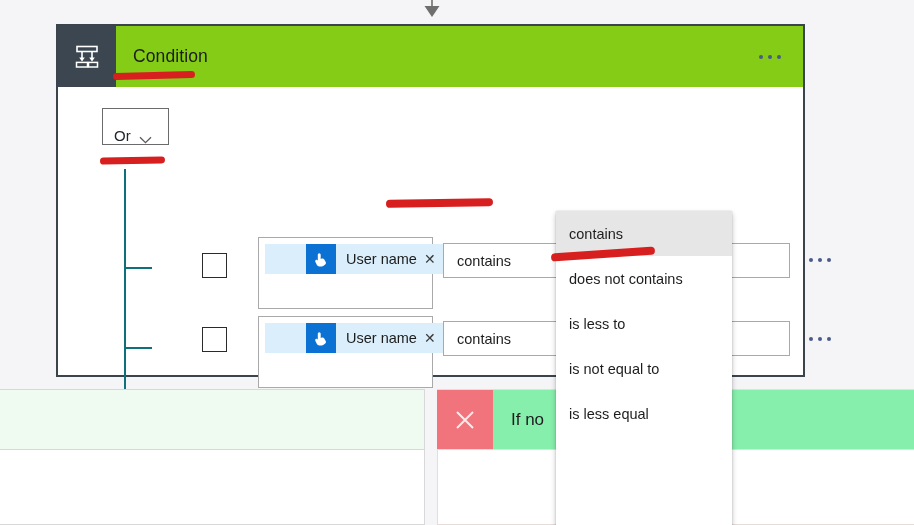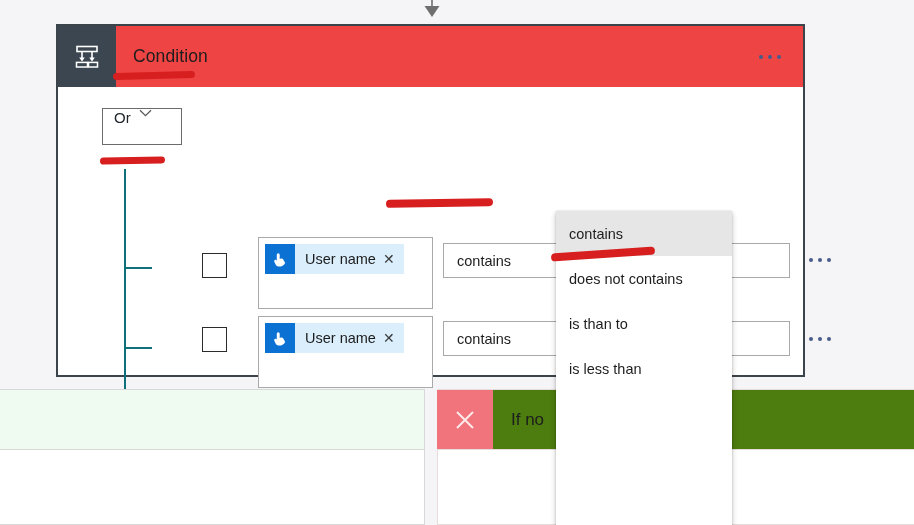--- a/index.html
+++ b/index.html
@@ -20,21 +20,21 @@
   
   #condition-card{
     left:56px;top:24px;width:749px;height:353px;
     background:#ffffff;
     border:2px solid #3b444b;
     box-sizing:border-box;
   }
   #condition-header{
     position:relative;
     height:61px;
-    background:#ef4444;
+    background:#84cc16;
     display:flex;align-items:center;
   }
   #condition-icon-box{
     width:58px;height:61px;
     background:#3b4650;
     display:flex;align-items:center;justify-content:center;
     flex:0 0 58px;
   }
   #condition-title{
     font-size:17.5px;color:#1d1d1d;margin-left:17px;
@@ -51,23 +51,23 @@
     position:absolute;right:18px;top:50%;transform:translateY(-50%);
     padding:6px 4px;cursor:pointer;
   }
 
   
   #condition-body{position:relative;height:290px;}
 
   
   #or-select{
     position:absolute;left:44px;top:21px;
-    width:80px;height:37px;
+    width:67px;height:37px;
     border:1px solid #6b6b6b;background:#fff;
-    display:flex;align-items:flex-start;
+    display:flex;align-items:flex-end;
     box-sizing:border-box;cursor:pointer;
   }
   #or-label{font-size:15px;color:#20262c;margin-left:11px;}
   .chev{margin-left:8px;display:block;}
 
   
   .tree-line{background:#0f6f7a;}
   #tree-vert{left:66px;top:96px;width:1.5px;height:232px;}
   #branch-1{left:66px;top:180px;width:28px;height:1.5px;}
   #branch-2{left:66px;top:260px;width:28px;height:1.5px;}
@@ -87,20 +87,21 @@
     border:1px solid #a9a9a9;background:#fff;
     box-sizing:border-box;
   }
   #field-box-1{left:200px;top:150px;width:175px;height:72px;}
   #field-box-2{left:200px;top:229px;width:175px;height:72px;}
 
   .token{
     display:inline-flex;align-items:center;
     background:#dbeefc;height:30px;margin:6px 0 0 6px;
     max-width:160px;
+    padding-left:41px;
   }
   .token-icon{
     width:30px;height:30px;background:#0b72d4;
     display:flex;align-items:center;justify-content:center;
     flex:0 0 30px;
   }
   .token-label{
     font-size:14.5px;color:#1c1c1c;padding:0 7px 0 10px;
     white-space:nowrap;
   }
@@ -161,21 +162,21 @@
     background:#effaf1;border:1px solid #d8d8d8;
     box-sizing:border-box;
   }
   #if-yes-body{
     left:-1px;top:450px;width:426px;height:75px;
     background:#ffffff;border:1px solid #d8d8d8;border-top:none;
     box-sizing:border-box;
   }
   #if-no-panel{
     left:437px;top:389px;width:478px;height:61px;
-    background:#4d7c0f;border:1px solid #e6dcdc;
+    background:#86efac;border:1px solid #e6dcdc;
     box-sizing:border-box;display:flex;align-items:center;
   }
   #if-no-body{
     left:437px;top:450px;width:478px;height:75px;
     background:#ffffff;border:1px solid #e6dcdc;border-top:none;
     box-sizing:border-box;
   }
   #if-no-icon{
     width:56px;height:59px;background:#f1737c;
     display:flex;align-items:center;justify-content:center;flex:0 0 56px;
@@ -310,20 +311,21 @@
       <path d="M7 7 L23 23 M23 7 L7 23" stroke="#fdeaea" stroke-width="2" fill="none"></path>
     </svg>
   </div>
   <span id="if-no-label">If no</span>
 </div>
 <div class="abs" id="if-no-body"></div>
 
 <div class="abs" id="operator-dropdown">
   <div class="dd-item sel">contains</div>
   <div class="dd-item">does not contains</div>
-  <div class="dd-item">is than to</div>
-  <div class="dd-item">is less than</div>
+  <div class="dd-item">is less to</div>
+  <div class="dd-item">is not equal to</div>
+  <div class="dd-item">is less equal</div>
 </div>
 
 <div class="annot" id="annot-title"></div>
 <div class="annot" id="annot-or"></div>
 <div class="annot" id="annot-op"></div>
 <div class="annot" id="annot-dd"></div>
 
 </body></html>

